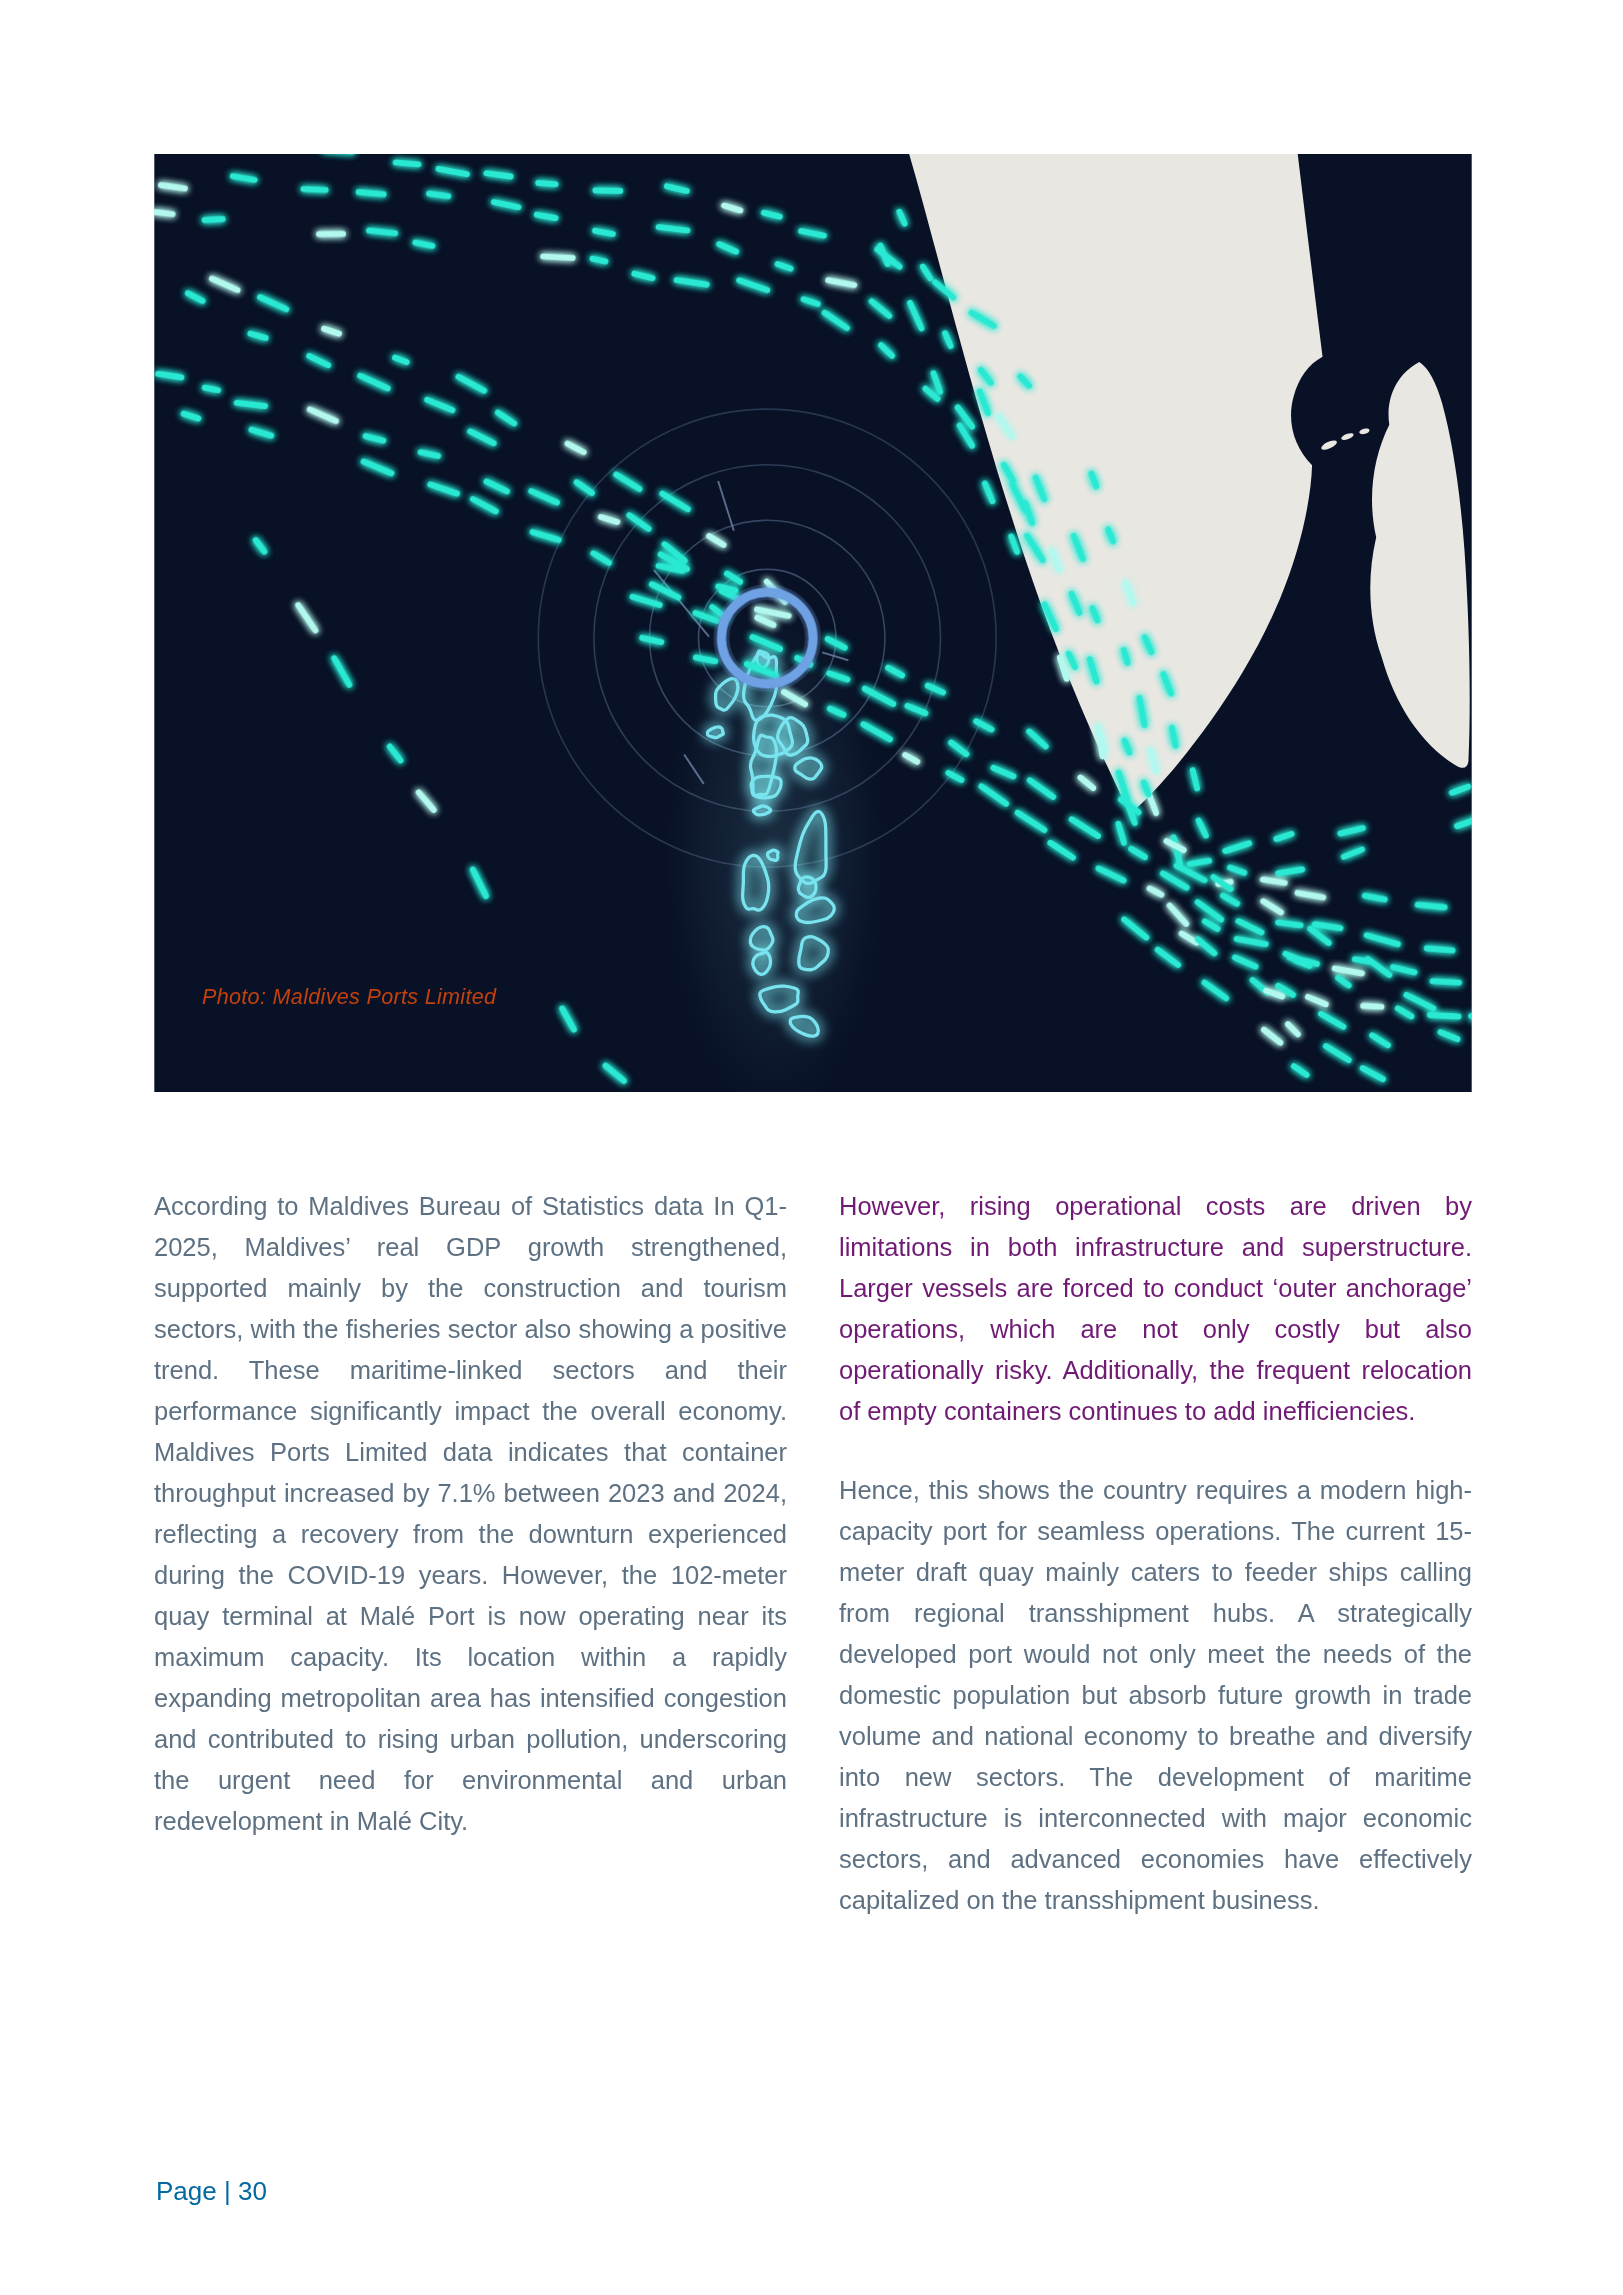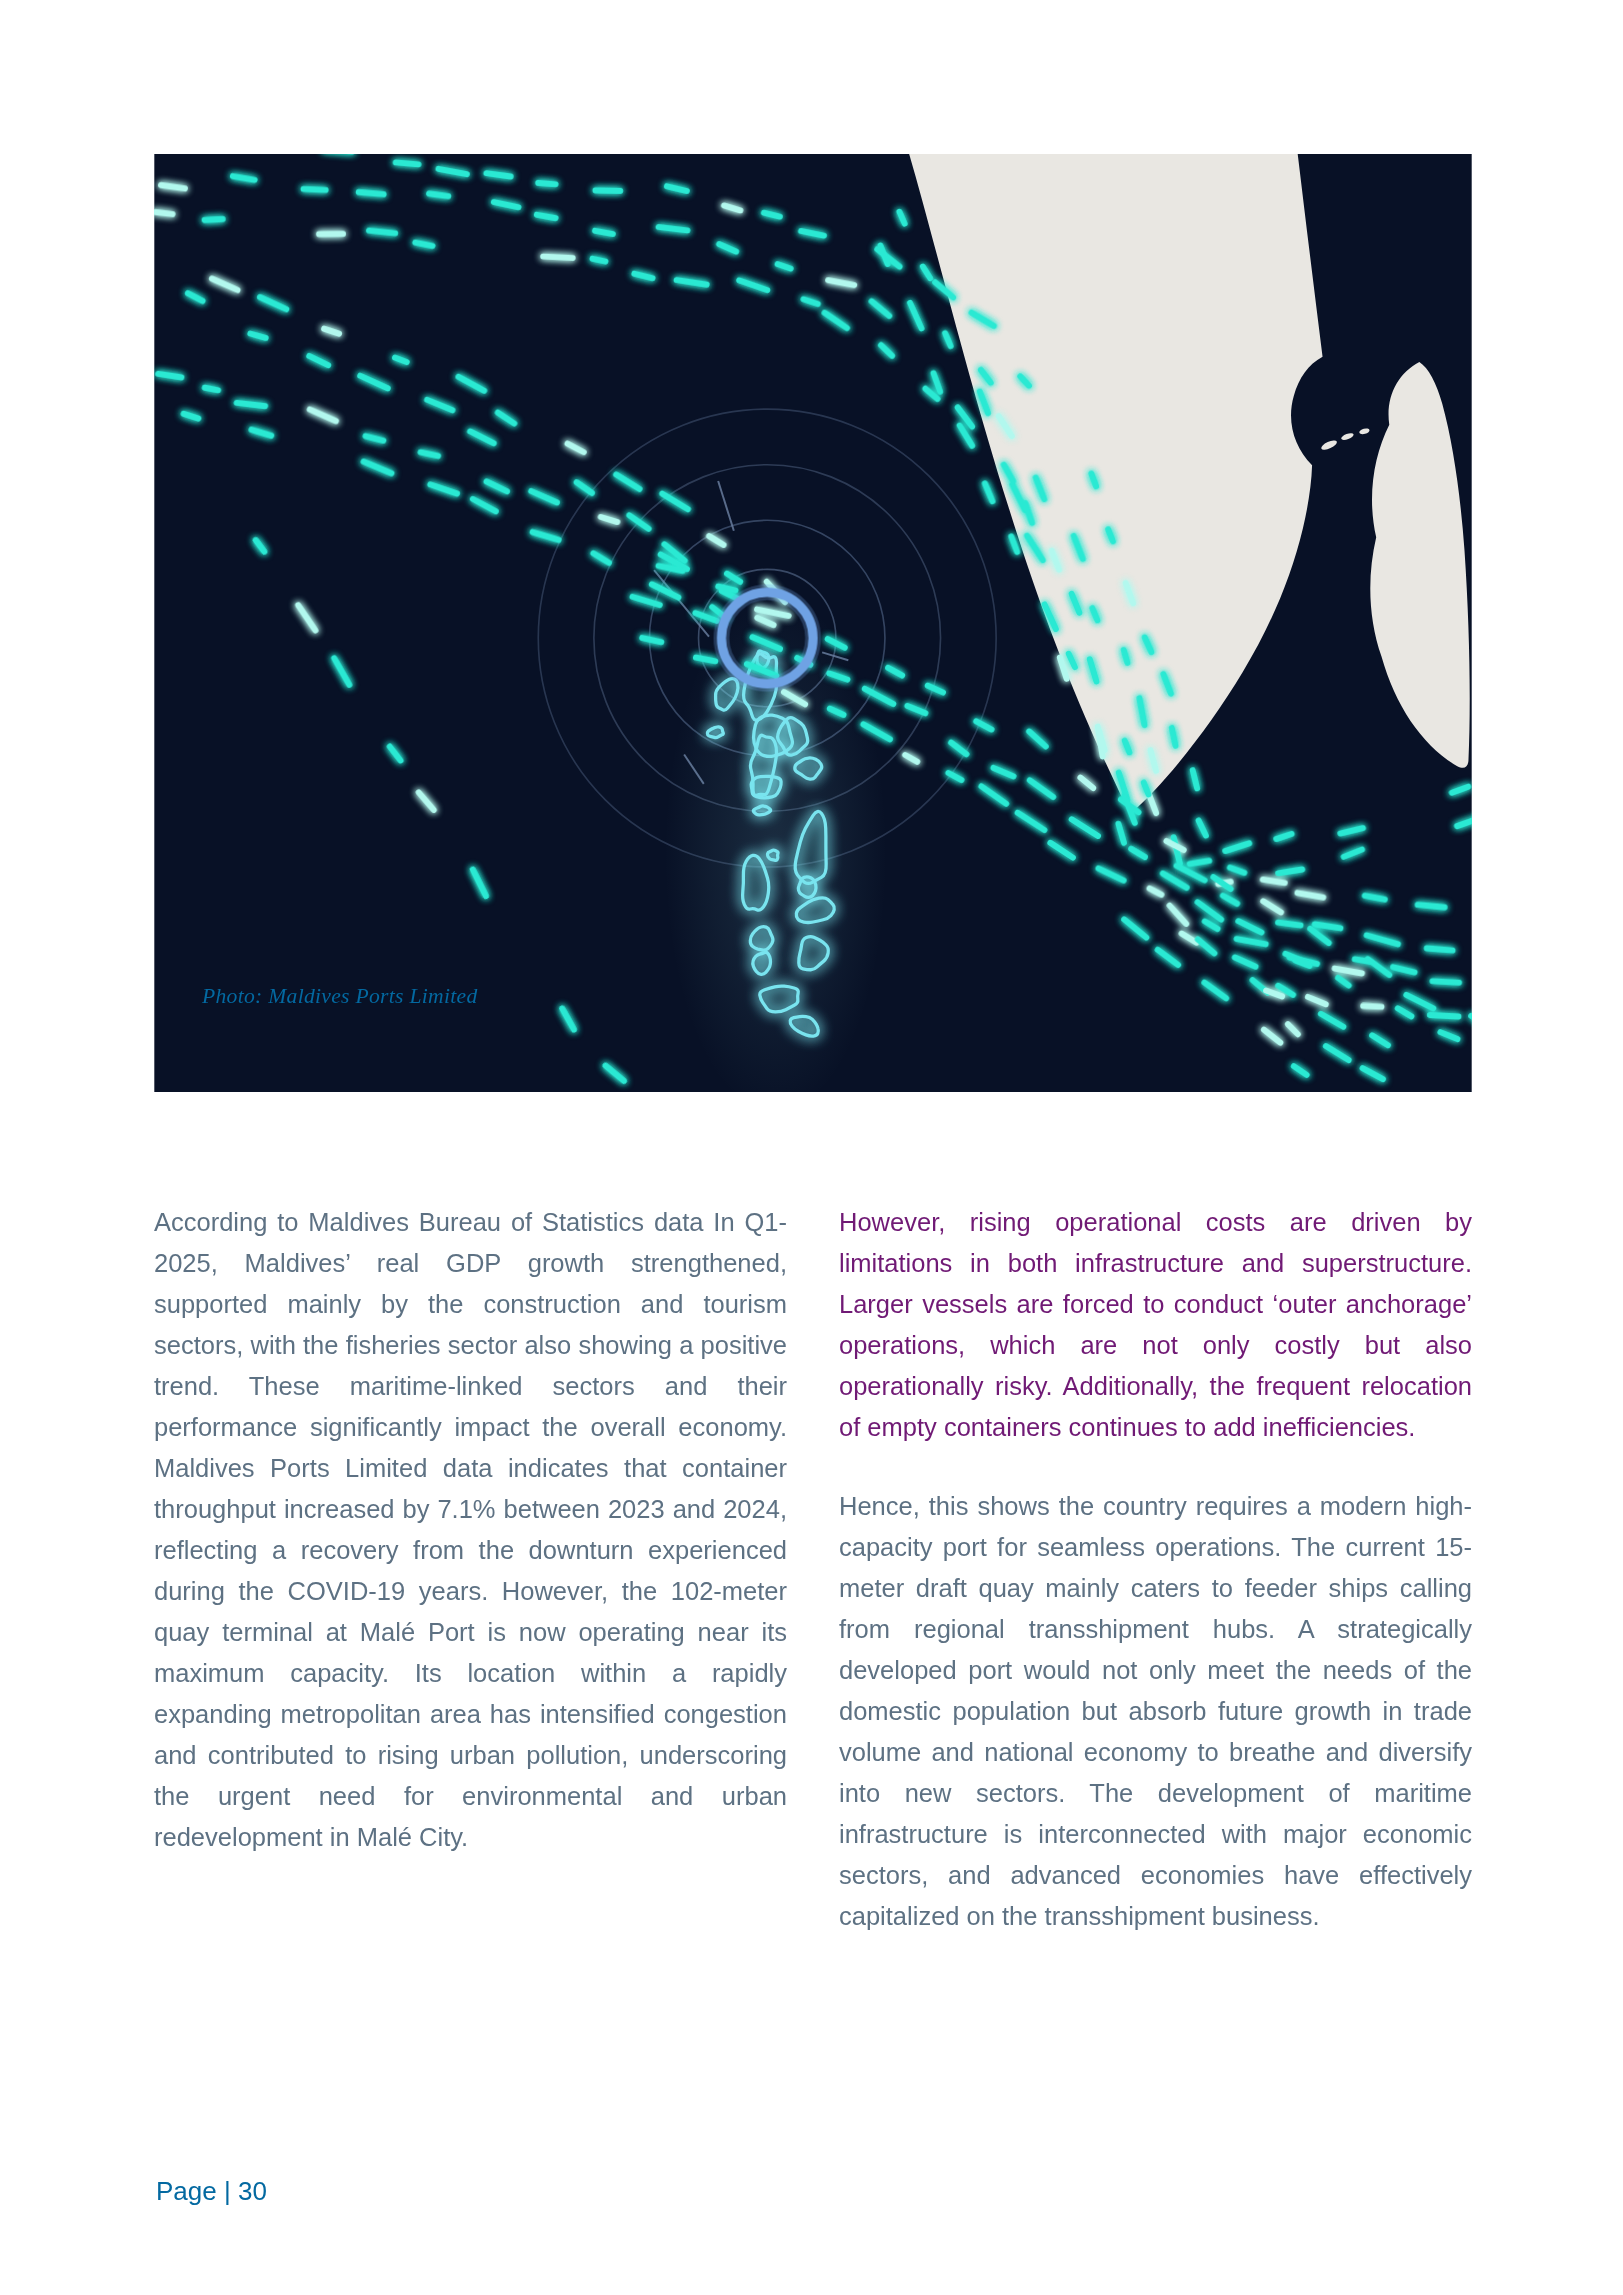--- a/index.html
+++ b/index.html
@@ -15,21 +15,21 @@
   .figure-caption{
     position:absolute;left:48px;top:830px;
     font-style:italic;font-size:21.6px;letter-spacing:0.3px;
   }
   .columns{
     position:absolute;left:154px;top:1186px;width:1318px;
     display:flex;gap:52px;
   }
   .col{flex:1 1 0;min-width:0;}
   .col p{
-    margin:16px 0 38px 0;
+    margin:0 0 38px 0;
     font-size:25.5px;line-height:41px;
     text-align:justify;
   }
   .page-footer{
     position:absolute;left:156px;top:2176px;
     font-size:26px;
   }
 </style>
 </head>
 <body>
@@ -335,21 +335,21 @@
             <rect x="-25.7" y="-4.5" width="51.3" height="9" rx="4.5" fill="#b2f8ee" transform="translate(1825.4 1248.8) rotate(10.2)"></rect>
             <rect x="-17.5" y="-4.5" width="35.1" height="9" rx="4.5" fill="#b2f8ee" transform="translate(1711.9 1283.4) rotate(20.0)"></rect>
             <rect x="-19.3" y="-4.5" width="38.6" height="9" rx="4.5" fill="#b2f8ee" transform="translate(1777.3 1294.3) rotate(22.4)"></rect>
             <rect x="-18.5" y="-4.5" width="37.0" height="9" rx="4.5" fill="#b2f8ee" transform="translate(1862.1 1303.0) rotate(2.5)"></rect>
             <rect x="-26.3" y="-4.5" width="52.7" height="9" rx="4.5" fill="#2ae9d3" transform="translate(1971.9 1317.5) rotate(3.1)"></rect>
           </g>
           <circle cx="937" cy="740" r="70" fill="none" stroke="#6fa2e4" stroke-width="24" opacity="0.28"></circle>
           <circle cx="937" cy="740" r="70" fill="none" stroke="#6fa2e4" stroke-width="14" stroke-linecap="round"></circle>
         </g>
     </svg>
-    <figcaption class="figure-caption" style="color: #0369a1; font-family: Liberation Serif, serif;">Photo: Maldives Ports Limited</figcaption>
+    <figcaption class="figure-caption" style="color: #c2410c;">Photo: Maldives Ports Limited</figcaption>
   </figure>
 
   <section class="columns">
     <div class="col">
       <p style="color: rgb(93, 113, 131);">According to Maldives Bureau of Statistics data In Q1-2025, Maldives’ real GDP growth strengthened, supported mainly by the construction and tourism sectors, with the fisheries sector also showing a positive trend. These maritime-linked sectors and their performance significantly impact the overall economy. Maldives Ports Limited data indicates that container throughput increased by 7.1% between 2023 and 2024, reflecting a recovery from the downturn experienced during the COVID-19 years. However, the 102-meter quay terminal at Malé Port is now operating near its maximum capacity. Its location within a rapidly expanding metropolitan area has intensified congestion and contributed to rising urban pollution, underscoring the urgent need for environmental and urban redevelopment in Malé City.</p>
     </div>
     <div class="col">
       <p style="color: #701a75;">However, rising operational costs are driven by limitations in both infrastructure and superstructure. Larger vessels are forced to conduct ‘outer anchorage’ operations, which are not only costly but also operationally risky. Additionally, the frequent relocation of empty containers continues to add inefficiencies.</p>
       <p style="color: rgb(93, 113, 131);">Hence, this shows the country requires a modern high-capacity port for seamless operations. The current 15-meter draft quay mainly caters to feeder ships calling from regional transshipment hubs. A strategically developed port would not only meet the needs of the domestic population but absorb future growth in trade volume and national economy to breathe and diversify into new sectors. The development of maritime infrastructure is interconnected with major economic sectors, and advanced economies have effectively capitalized on the transshipment business.</p>
     </div>

